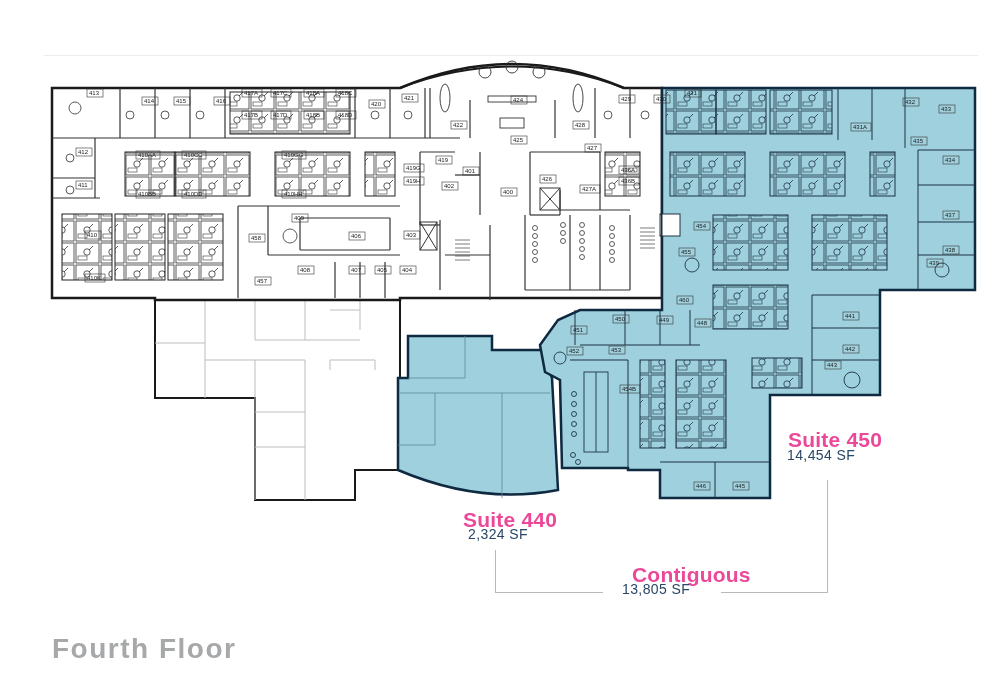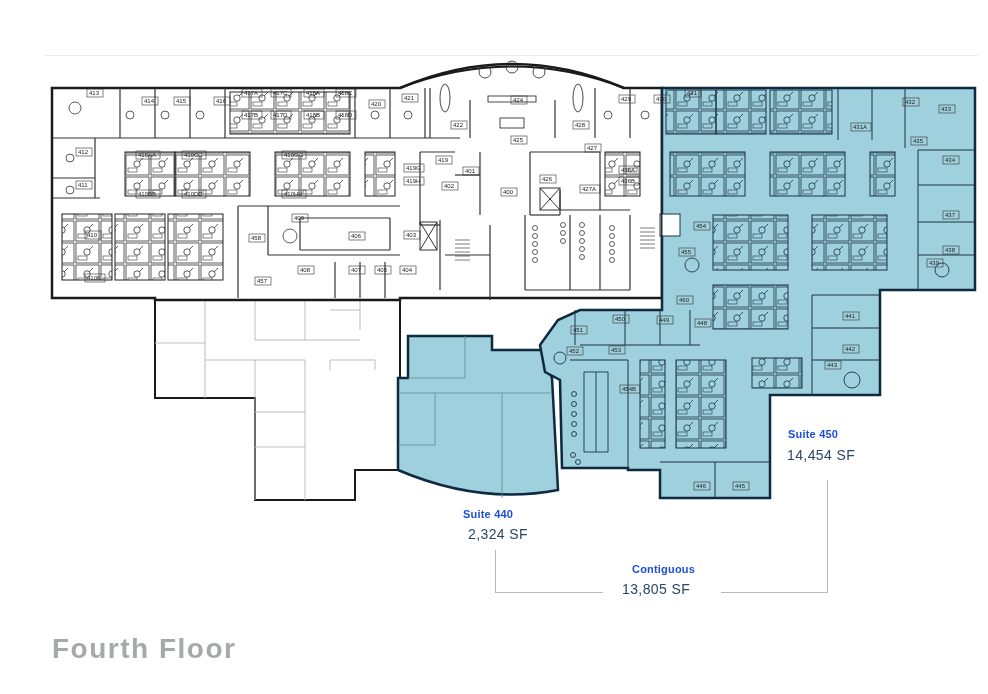--- a/index.html
+++ b/index.html
@@ -1,20 +1,20 @@
 <!DOCTYPE html>
 <html><head>
 <meta charset="utf-8">
 <style>
   html, body { margin: 0; padding: 0; background: #ffffff; }
   body { width: 988px; height: 694px; position: relative; overflow: hidden; font-family: "Liberation Sans", sans-serif; }
   .top-rule { position: absolute; left: 44px; top: 55px; width: 934px; height: 1px; background: #ececec; }
   svg.plan { position: absolute; left: 0; top: 0; }
   .room-label { font-family: "Liberation Sans", sans-serif; font-size: 6px; fill: #222; }
-  .suite-title { position: absolute; font-weight: bold; color: #1d4ed8; font-size: 11px; letter-spacing: 0.2px; }
+  .suite-title { position: absolute; font-weight: bold; color: #ec4899; font-size: 21px; letter-spacing: 0.2px; }
   .suite-area { position: absolute; color: #2a4766; font-size: 14px; letter-spacing: 0.4px; }
   .floor-title { position: absolute; left: 52px; top: 633px; font-size: 28px; color: #a6a8aa; letter-spacing: 1.5px; font-weight: bold; }
   .bracket-line { position: absolute; background: #b8b8b8; }
 </style>
 </head>
 <body>
 
 <div class="top-rule"></div>
 
 <svg class="plan" width="988" height="694" viewBox="0 0 988 694">

